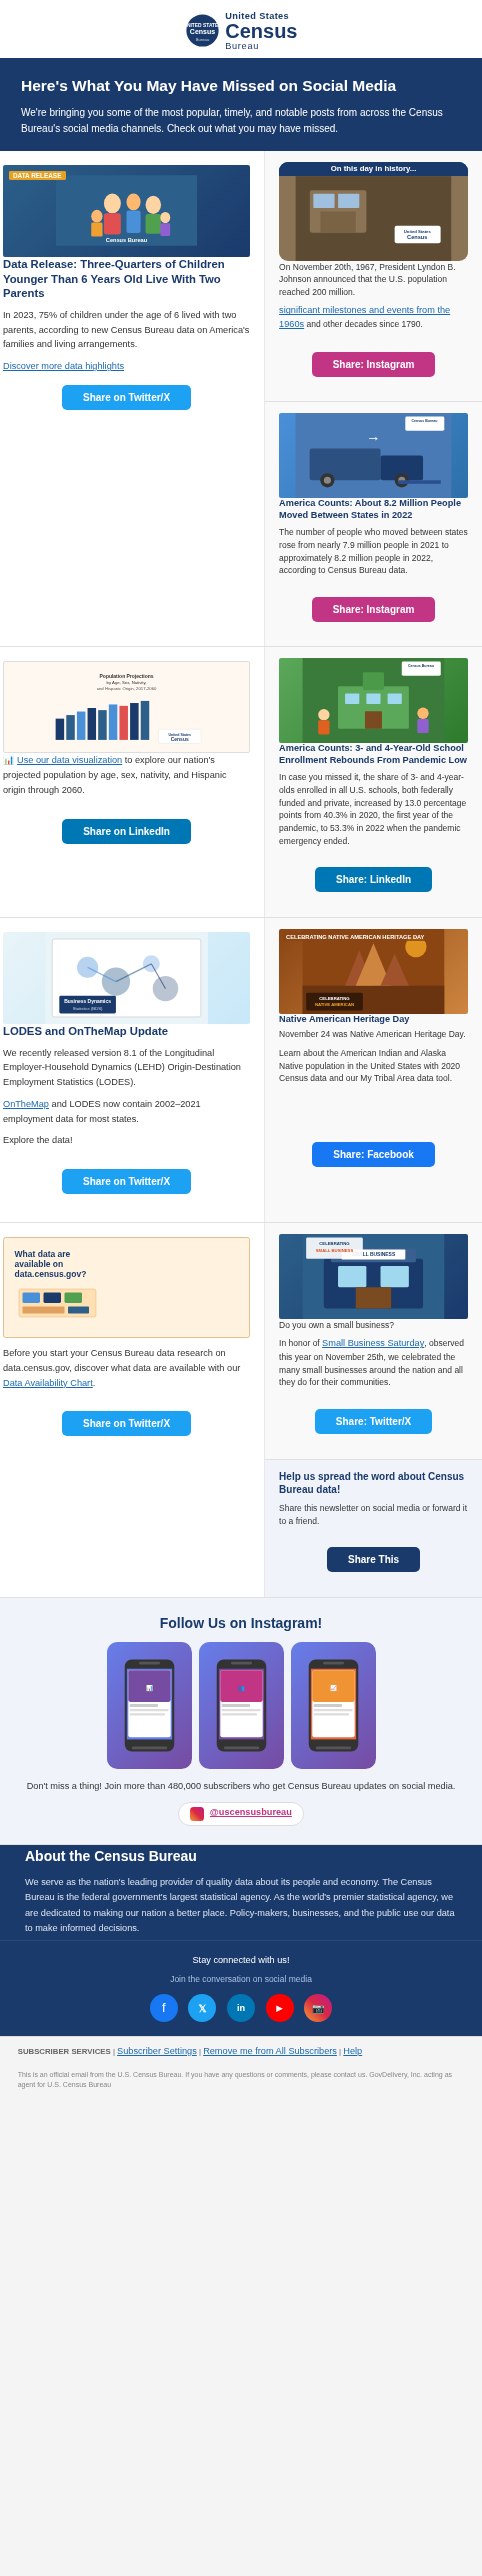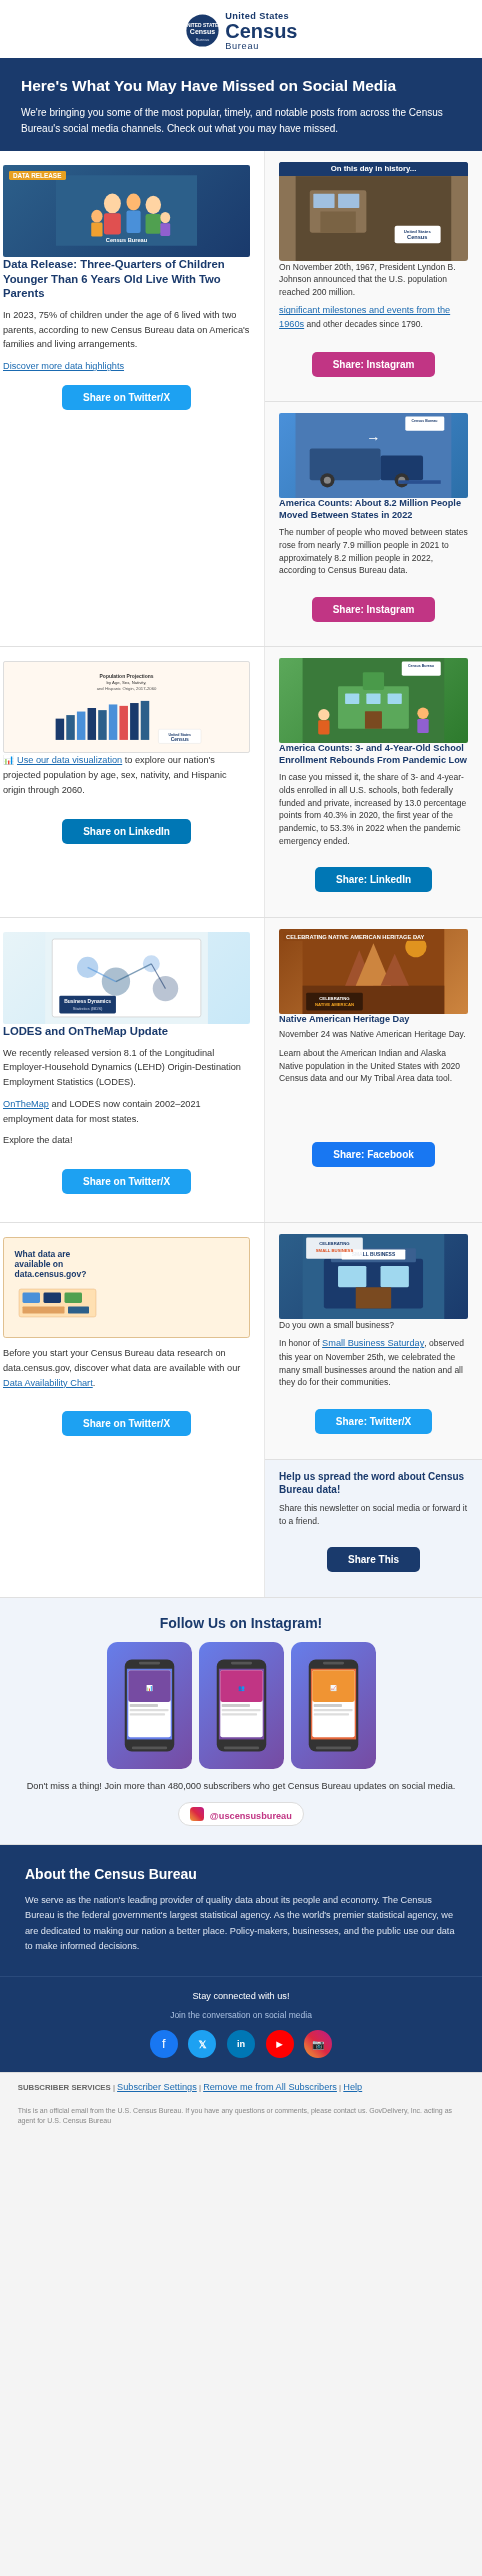--- a/index.html
+++ b/index.html
@@ -196,44 +196,45 @@
       font-size: 7px;
     }
     .follow-section p {
       font-size: 9.2px;
       color: #333;
       margin-bottom: 8.5px;
       line-height: 1.5;
     }
     .instagram-handle {
       display: inline-flex;
-      align-items: flex-end;
+      align-items: flex-start;
       gap: 5.7px;
       background: white;
       border: 0.7px solid #ddd;
       border-radius: 14px;
       padding: 4.2px 11.3px;
       font-size: 9.2px;
       color: #c13584;
       font-weight: bold;
       cursor: pointer;
+      text-decoration: underline;
     }
     .insta-icon {
       width: 14px;
       height: 14px;
       background: linear-gradient(45deg, #f09433, #e6683c, #dc2743, #cc2366, #bc1888);
       border-radius: 3.5px;
       display: inline-block;
     }
 
     
     .about-section {
       background: #1a3a6c;
       color: white;
-      padding: 21px 25px;
+      padding: 3px 25px;
     }
     .about-section h2 {
       font-size: 14px;
       font-weight: bold;
       margin-bottom: 10.6px;
       color: white;
     }
     .about-section p {
       font-size: 9.2px;
       line-height: 1.7;
@@ -305,21 +306,21 @@
       top: 0;
       left: 0;
       right: 0;
       text-align: center;
     }
     .img-history {
       width: 100%;
       height: 99px;
       background: linear-gradient(180deg, #1a3a6c 14px, #8b7355 14px);
       position: relative;
-      border-radius: 3px;
+      border-radius: 9px;
       overflow: hidden;
     }
     .img-data-release {
       width: 100%;
       height: 92px;
       background: linear-gradient(135deg, #2c5f8a 0%, #1a3a6c 100%);
       border-radius: 2.1px;
       display: flex;
       align-items: center;
       justify-content: center;

